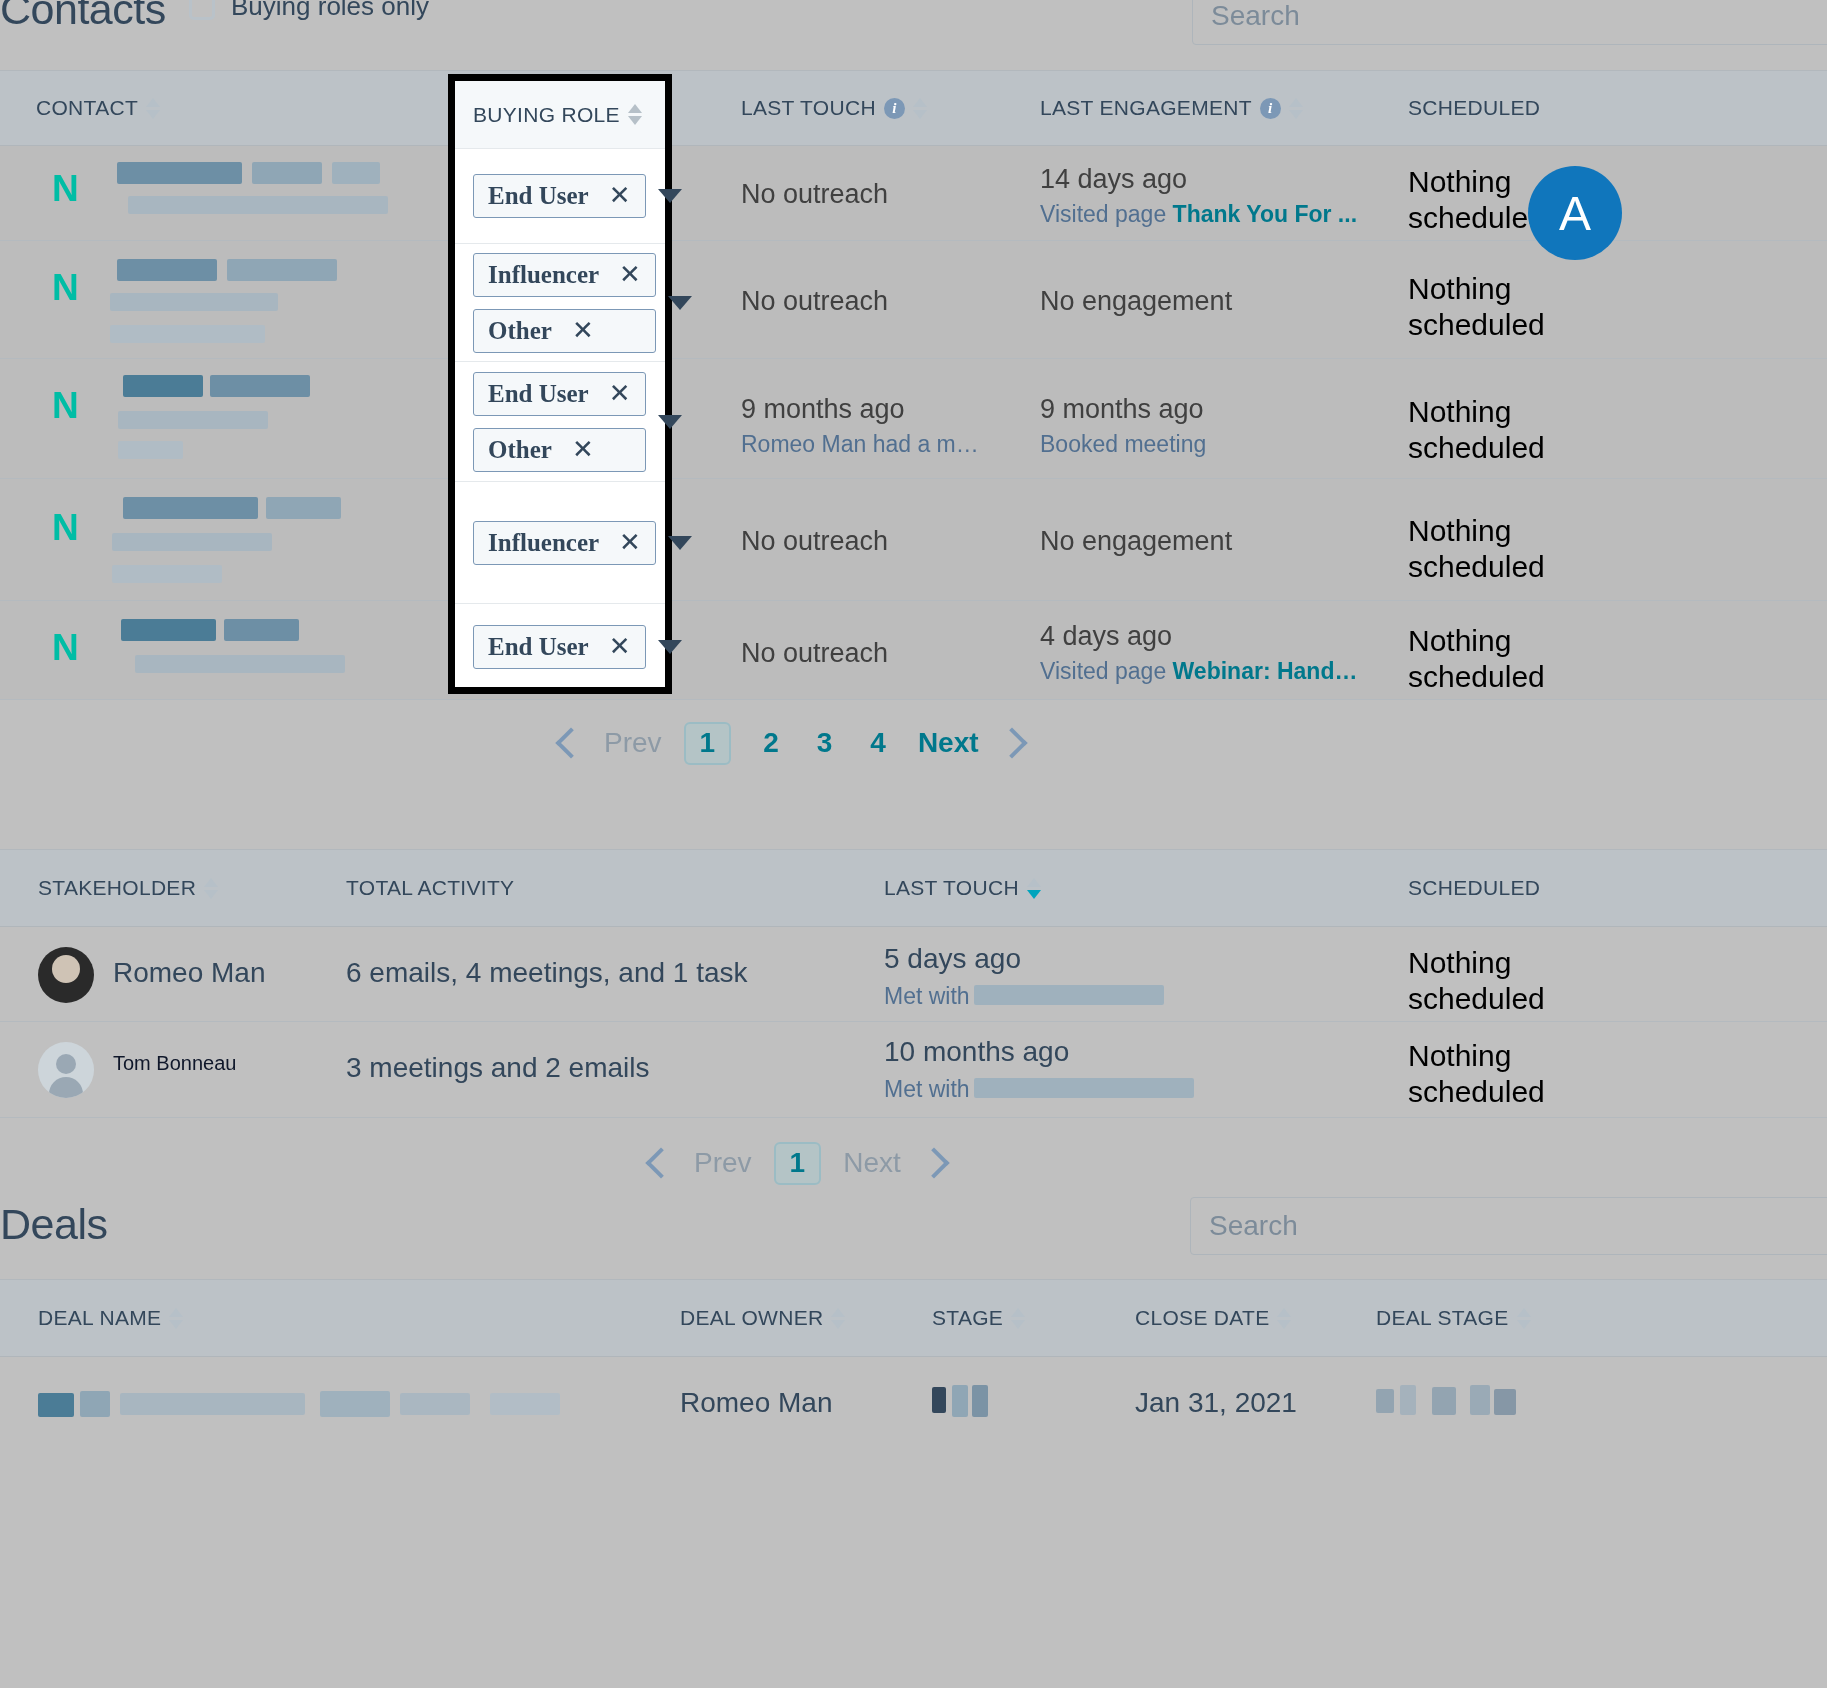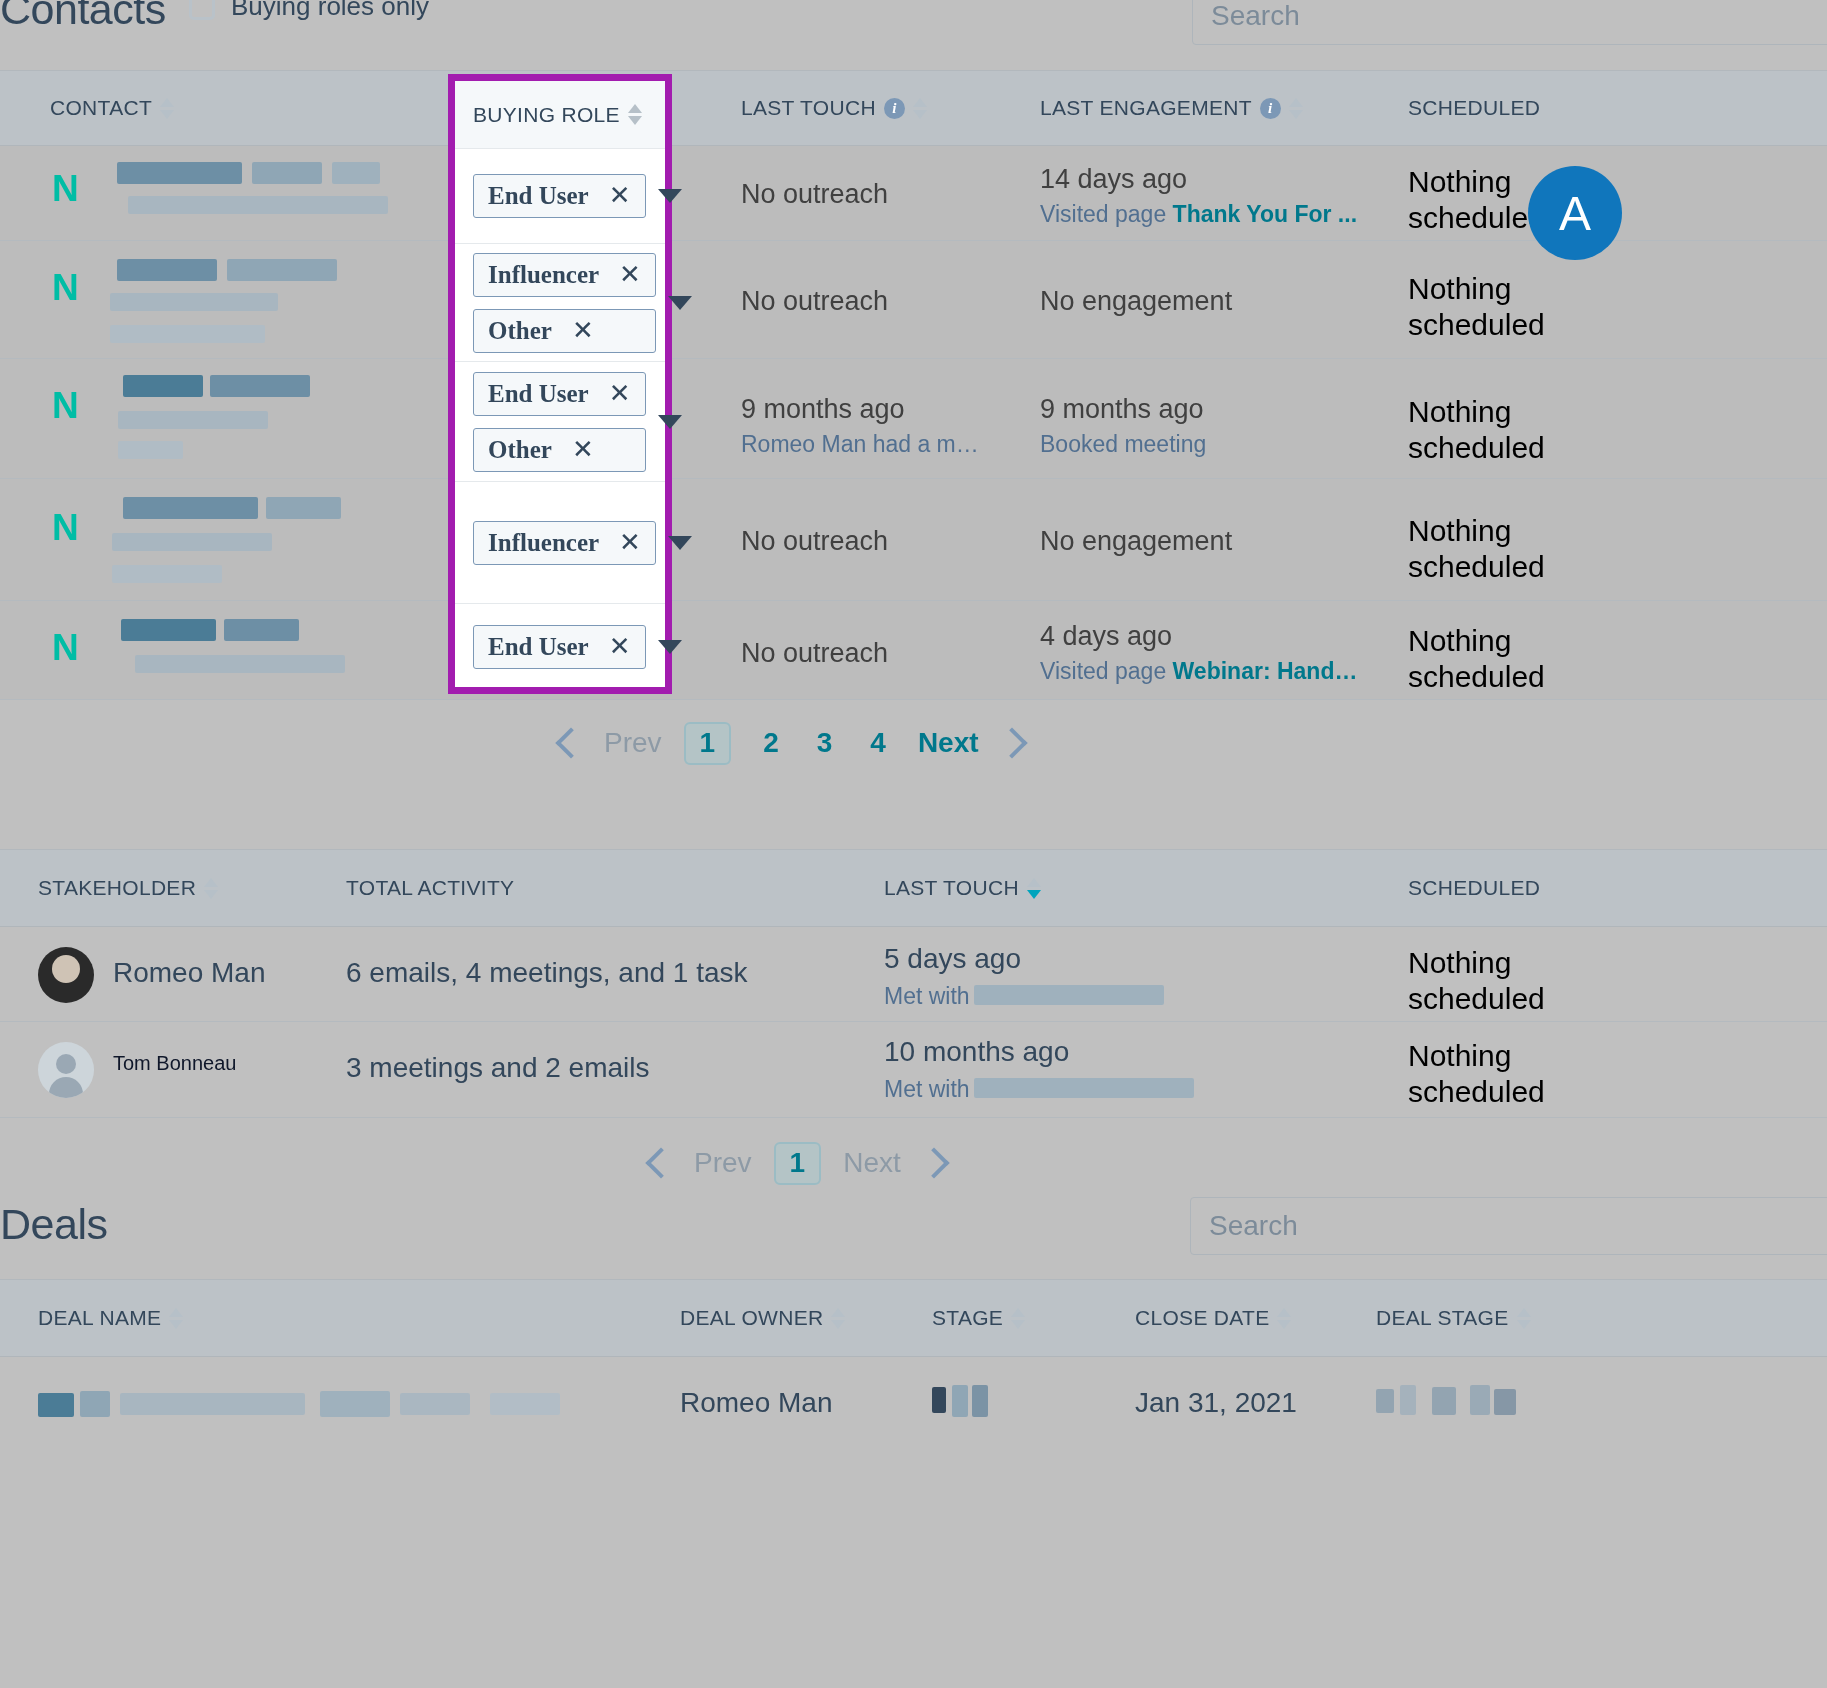--- a/index.html
+++ b/index.html
@@ -74,21 +74,21 @@
   .link { color: #00788c; font-weight: 700; }
   .sched { font-size: 30px; color: #000000; line-height: 1.2; }
 
   .logo-n { font-size: 37px; color: #00bda5; font-weight: 700; font-family: "Liberation Sans", sans-serif; }
 
   .redact { display:block; border-radius: 2px; }
 
   
   #buying-role-highlight {
     position: absolute; left: 448px; top: 74px; width: 224px; height: 620px;
-    border: 7px solid #a21caf; background: #ffffff; z-index: 5;
+    border: 7px solid #000000; background: #ffffff; z-index: 5;
   }
   #buying-role-highlight .brh-head {
     height: 68px; background: #f5f8fa; border-bottom: 1px solid #e5e9ec;
     display: flex; align-items: center; padding-left: 18px; gap: 8px;
   }
   .brcell {
     position: absolute; left: 0; width: 100%;
     display: flex; align-items: center; justify-content: flex-start;
     padding-left: 18px; gap: 12px;
   }
@@ -155,21 +155,21 @@
       <span class="chk-lbl">Buying roles only</span>
     </div>
   </div>
 
   <div class="srch" id="contacts-search">
     <span class="ph">Search</span>
 
   </div>
 
   <div class="thead c-thead">
-    <div class="th" style="position:absolute;left:50px;">
+    <div class="th" style="position:absolute;left:36px;">
       <span>CONTACT</span>
       <span class="sort">
           <i class="up"></i>
           <i class="down"></i>
         </span>
     </div>
     <div class="th" style="position:absolute;left:741px;">
       <span>LAST TOUCH</span>
       <span class="info-i">i</span>
       <span class="sort">

